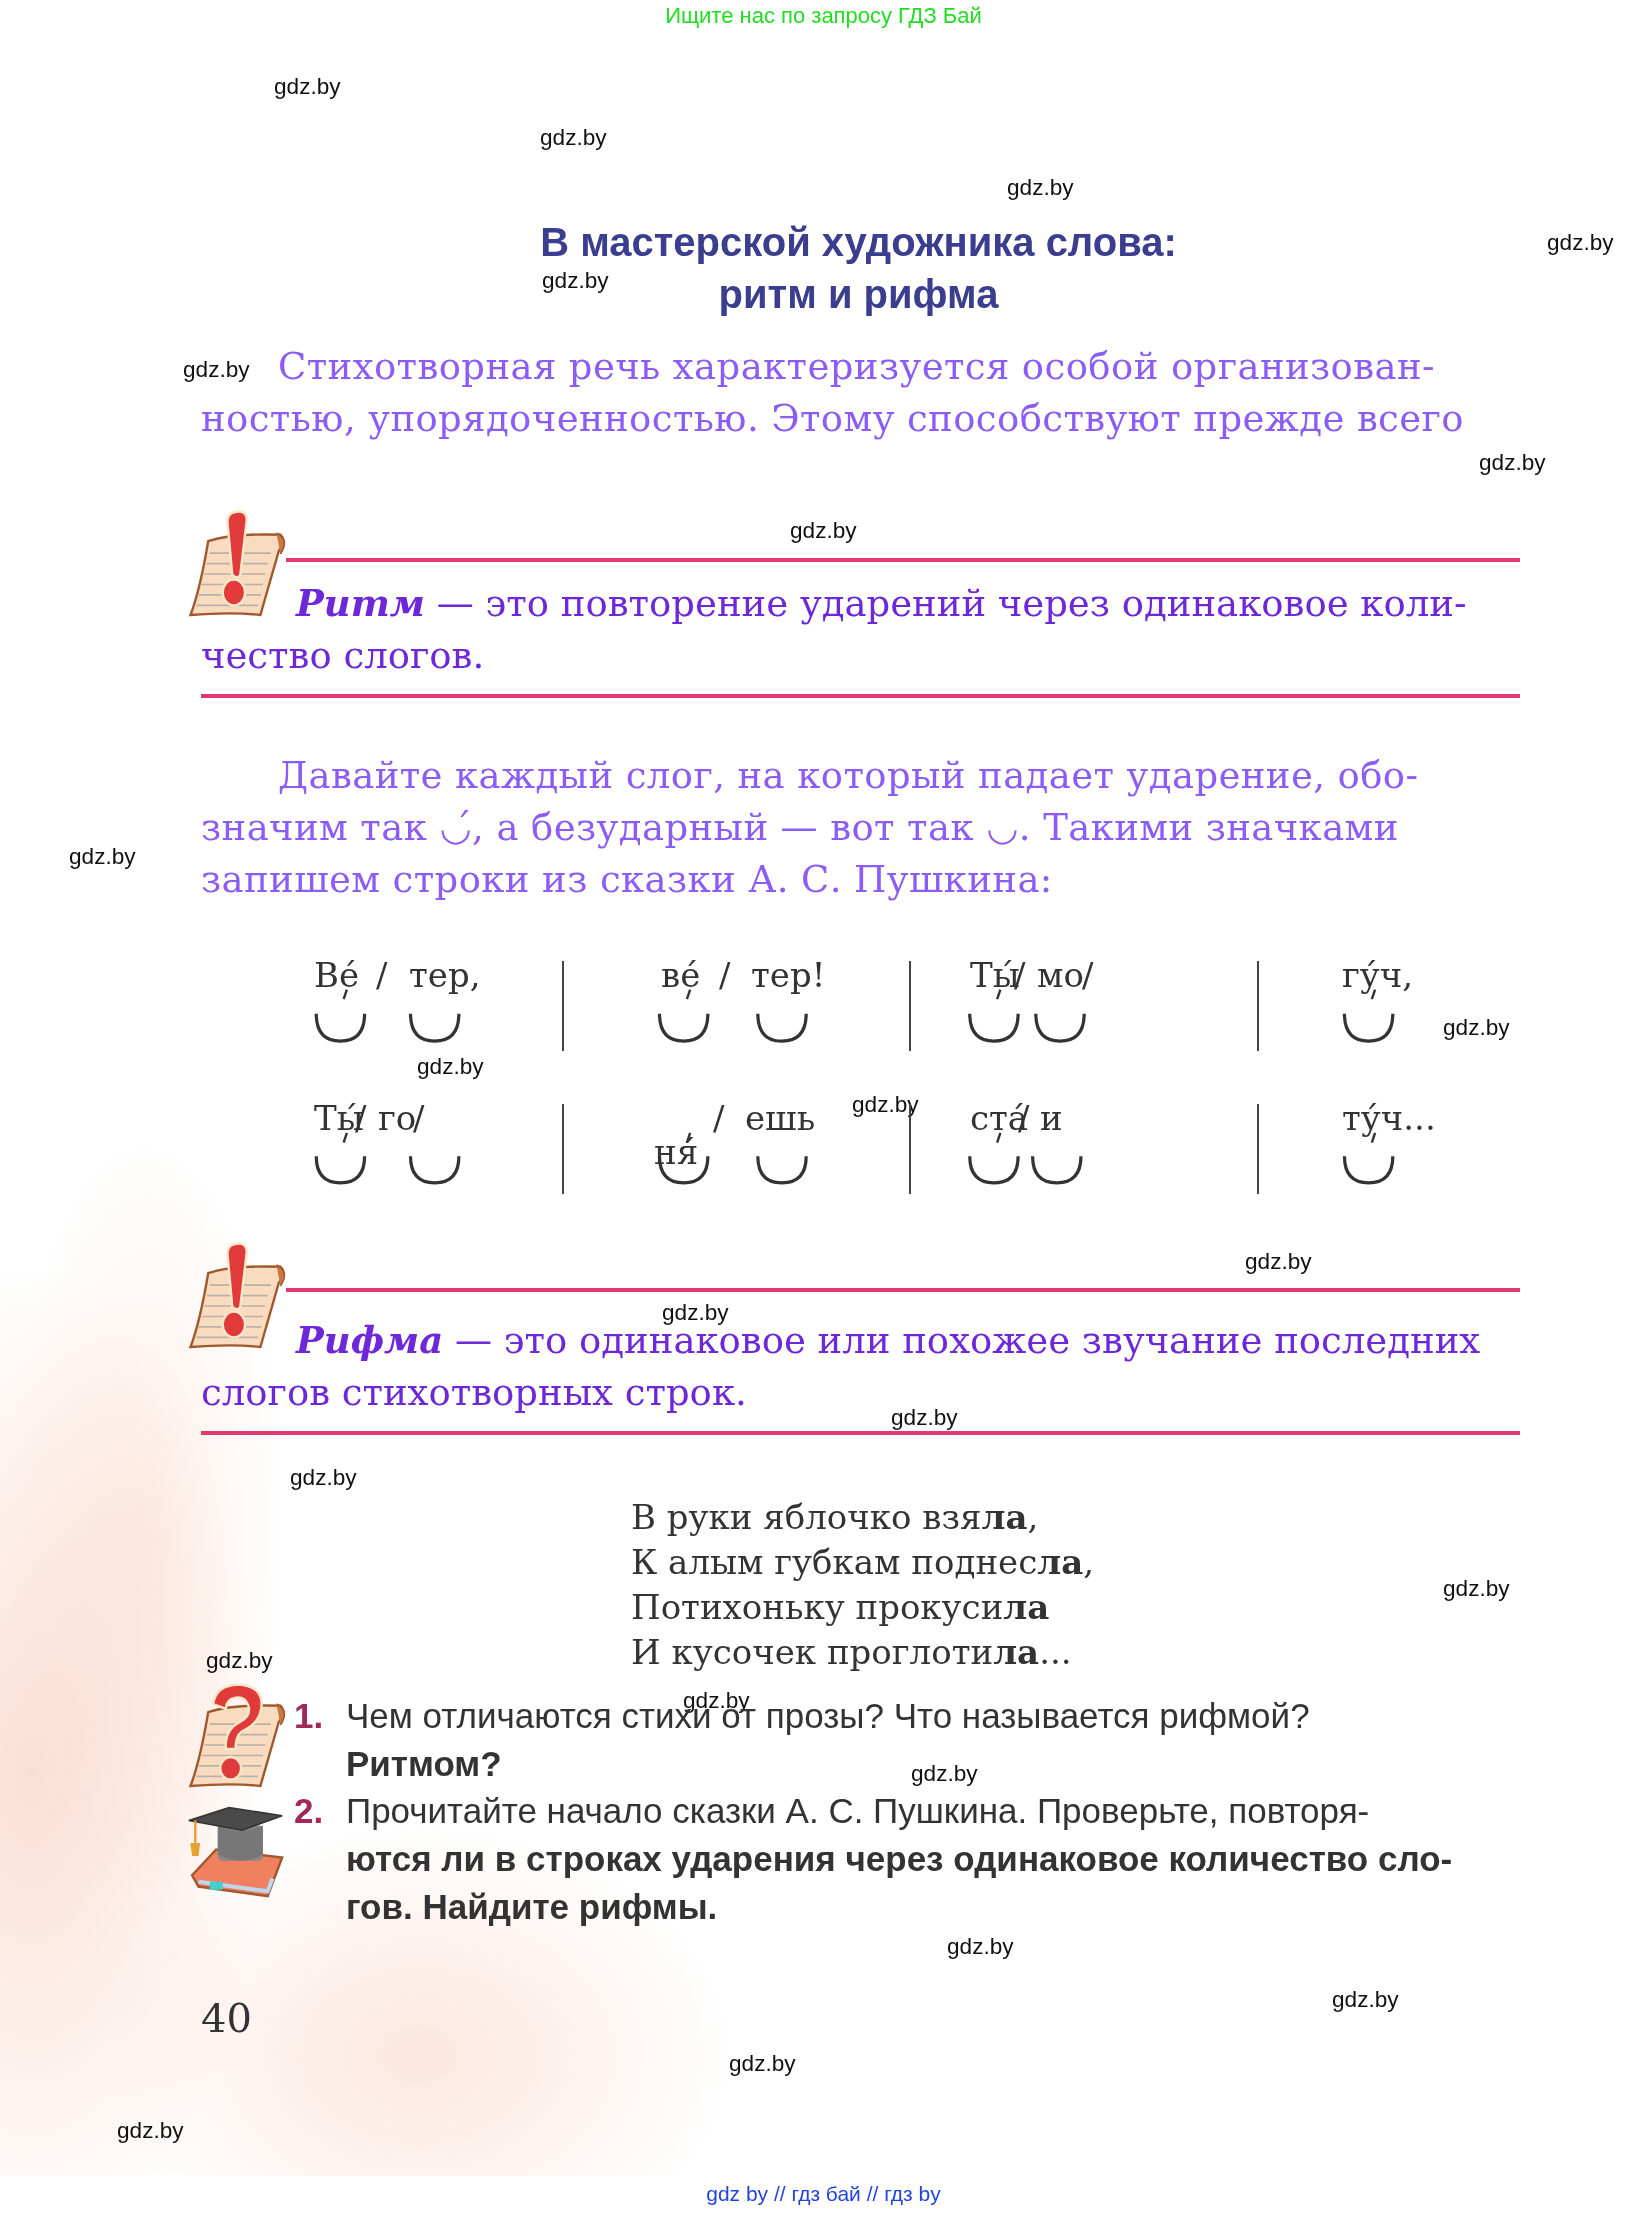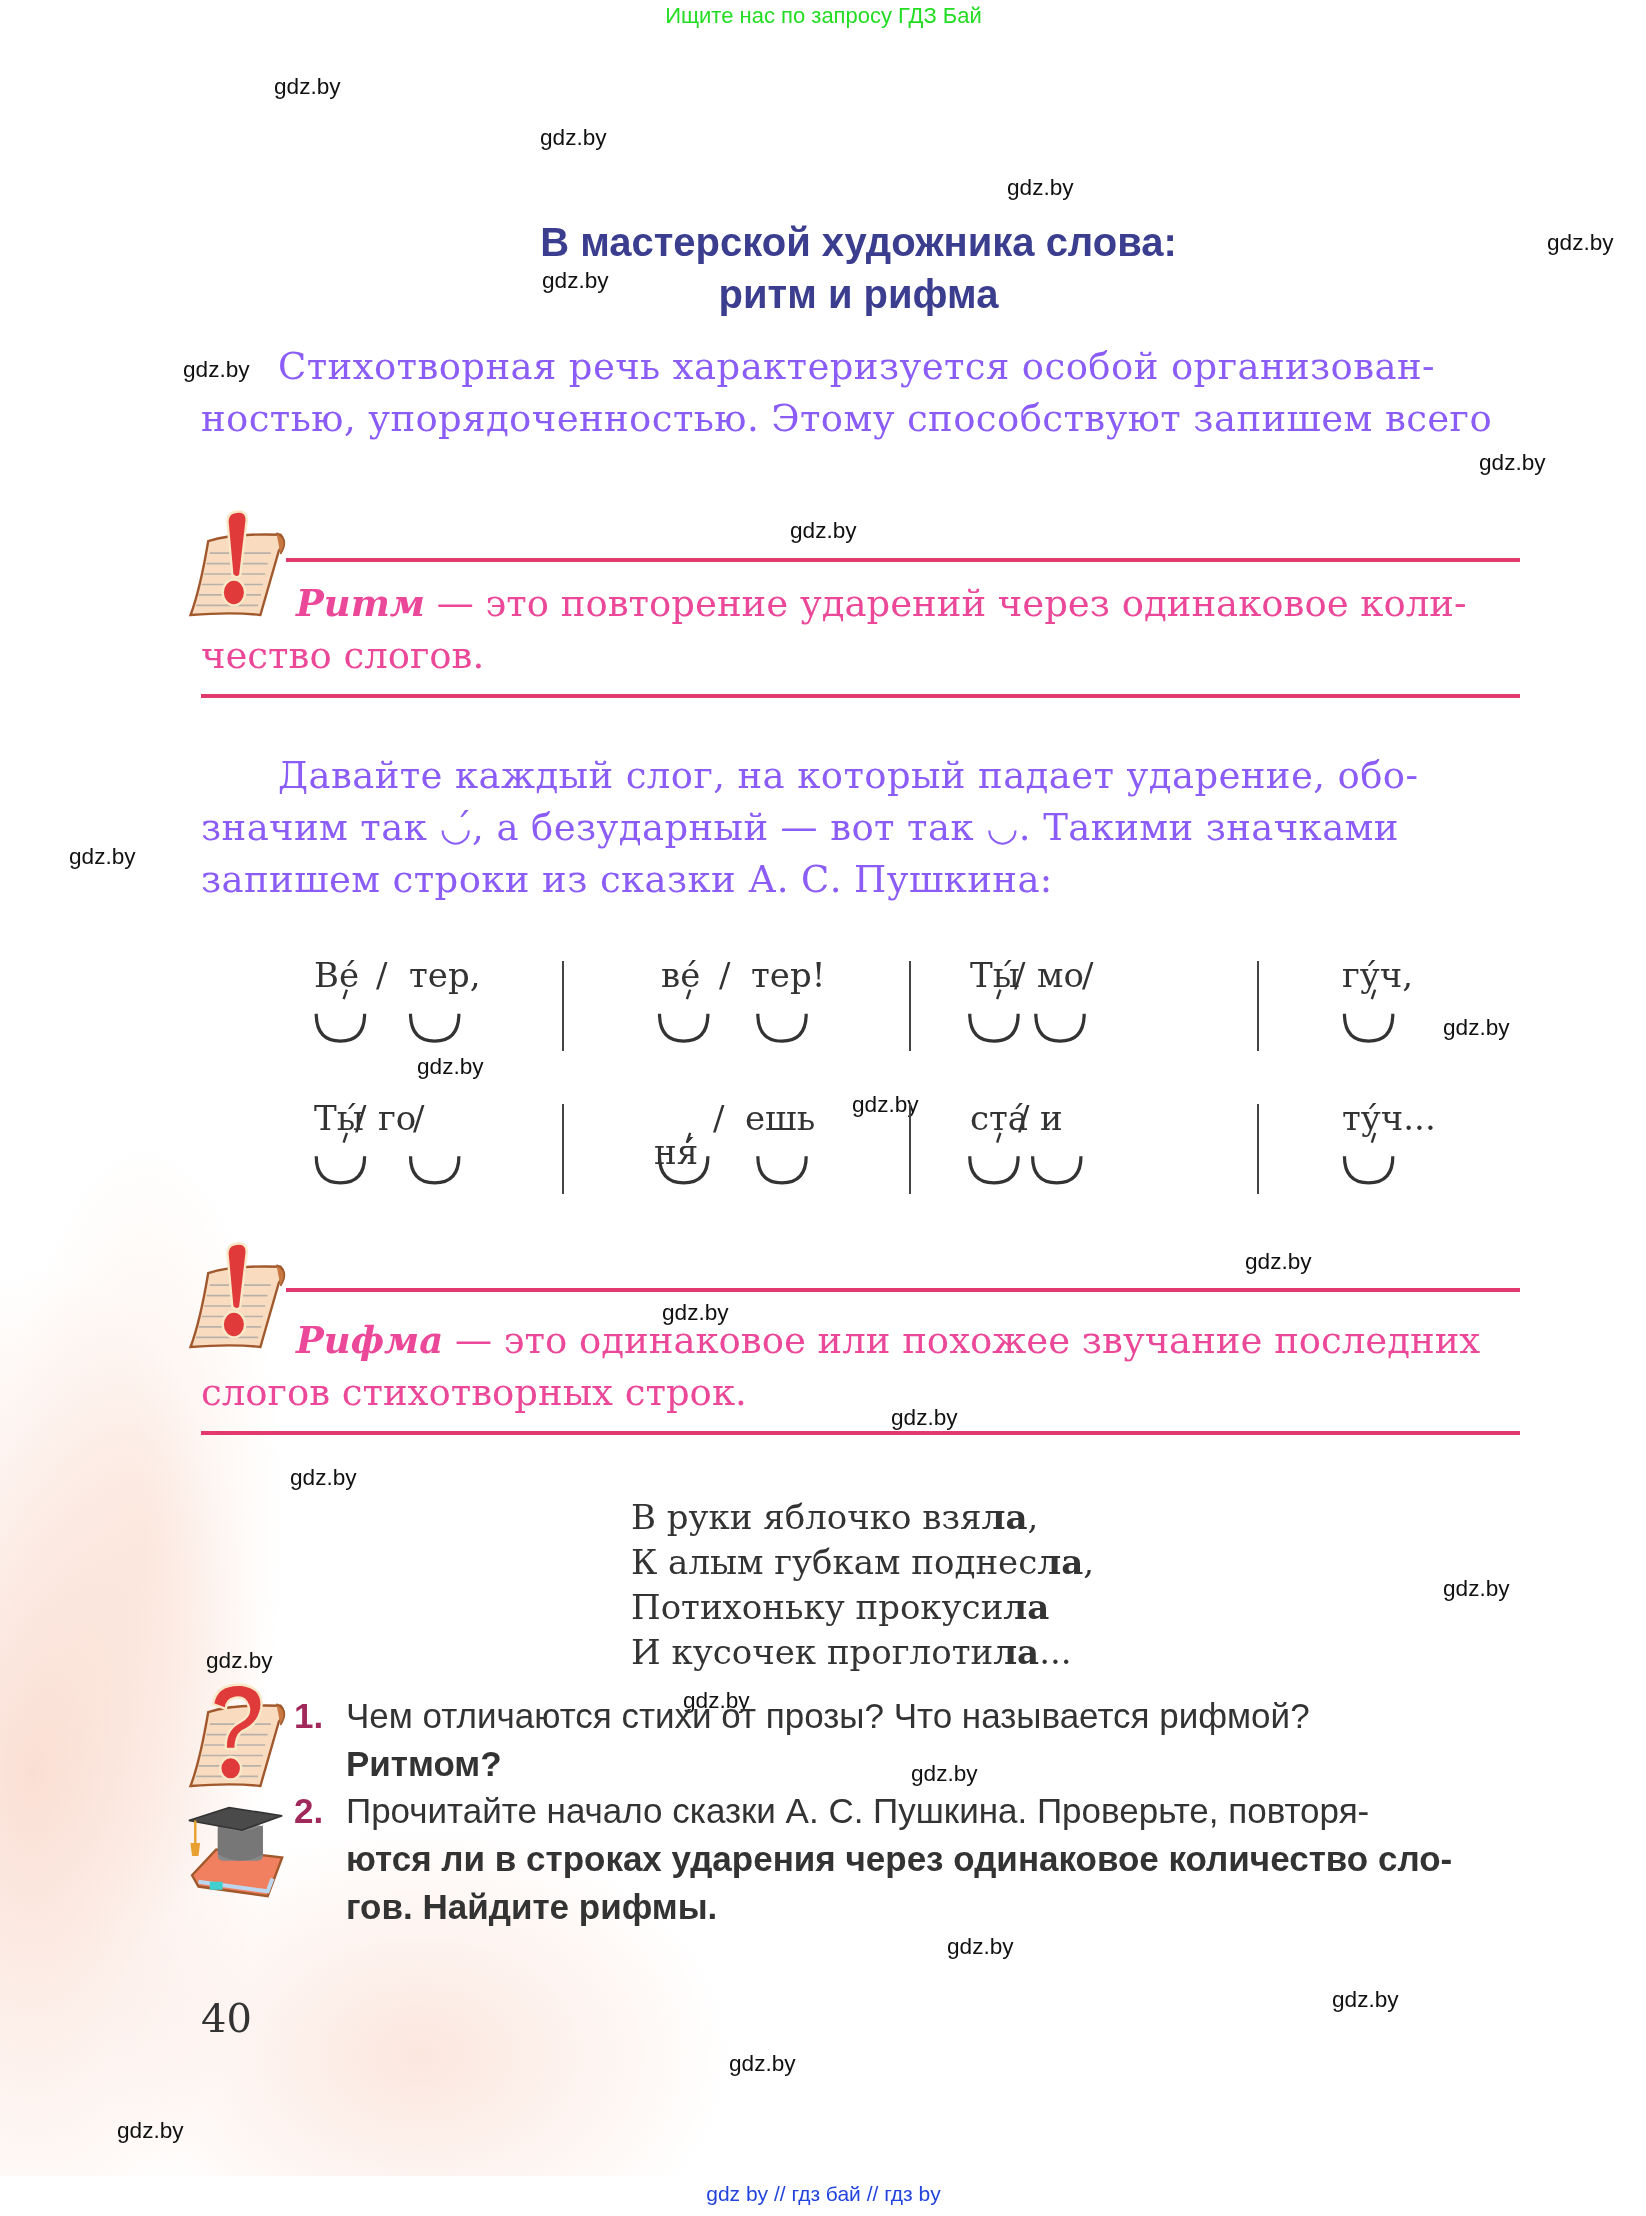--- a/index.html
+++ b/index.html
@@ -36,21 +36,21 @@
     font-size: 37px; line-height: 52px; color: #8b5cf6; text-align: justify;
     letter-spacing: 0.4px;
   }
   .para i { font-style: italic; }
   .indent { text-indent: 77px; }
   .rule {
     position: absolute; height: 4px; background: #e23a6e;
   }
   .def {
     position: absolute; left: 201px; width: 1319px;
-    font-size: 37px; line-height: 52px; color: #ec4899; text-align: justify;
+    font-size: 37px; line-height: 52px; color: #6d28d9; text-align: justify;
   }
   .def b { font-style: italic; font-weight: bold; }
   .def .first { padding-left: 95px; }
   .icon-box { position: absolute; }
   .syll {
     position: absolute; font-size: 34px; color: #333;
   }
   .slash { position: absolute; font-size: 34px; color: #333; }
   .vbar { position: absolute; width: 2.4px; background: #444; }
   .poem {
@@ -107,21 +107,21 @@
 <div class="wm" style="left:729px;top:2051px">gdz.by</div>
 <div class="wm" style="left:117px;top:2118px">gdz.by</div>
 
 <div class="title">
   <div>В мастерской художника слова:</div>
   <div>ритм и рифма</div>
 </div>
 
 <div class="para" style="top:341px">
   <div class="indent">Стихотворная речь характеризуется особой организован-</div>
-  <div>ностью, упорядоченностью. Этому способствуют запишем всего</div>
+  <div>ностью, упорядоченностью. Этому способствуют прежде всего</div>
 </div>
 
 <div class="icon-box" style="left:184px;top:509px;width:103px;height:114px">
   <svg width="103" height="114" viewBox="0 0 128 142">
     <path d="M30 40 Q60 30 120 32 Q128 40 118 52 L95 132 Q60 128 8 132 Q20 100 30 40 Z" fill="#f9dcc0" stroke="#a0582c" stroke-width="3"></path>
     <path d="M115 30 Q132 38 120 56" fill="#c87840" stroke="#a0582c" stroke-width="2"></path>
     <g stroke="#b9b0a8" stroke-width="2">
       <line x1="32" y1="55" x2="108" y2="55"></line>
         <line x1="28" y1="68" x2="104" y2="68"></line>
       <line x1="25" y1="81" x2="101" y2="81"></line>

